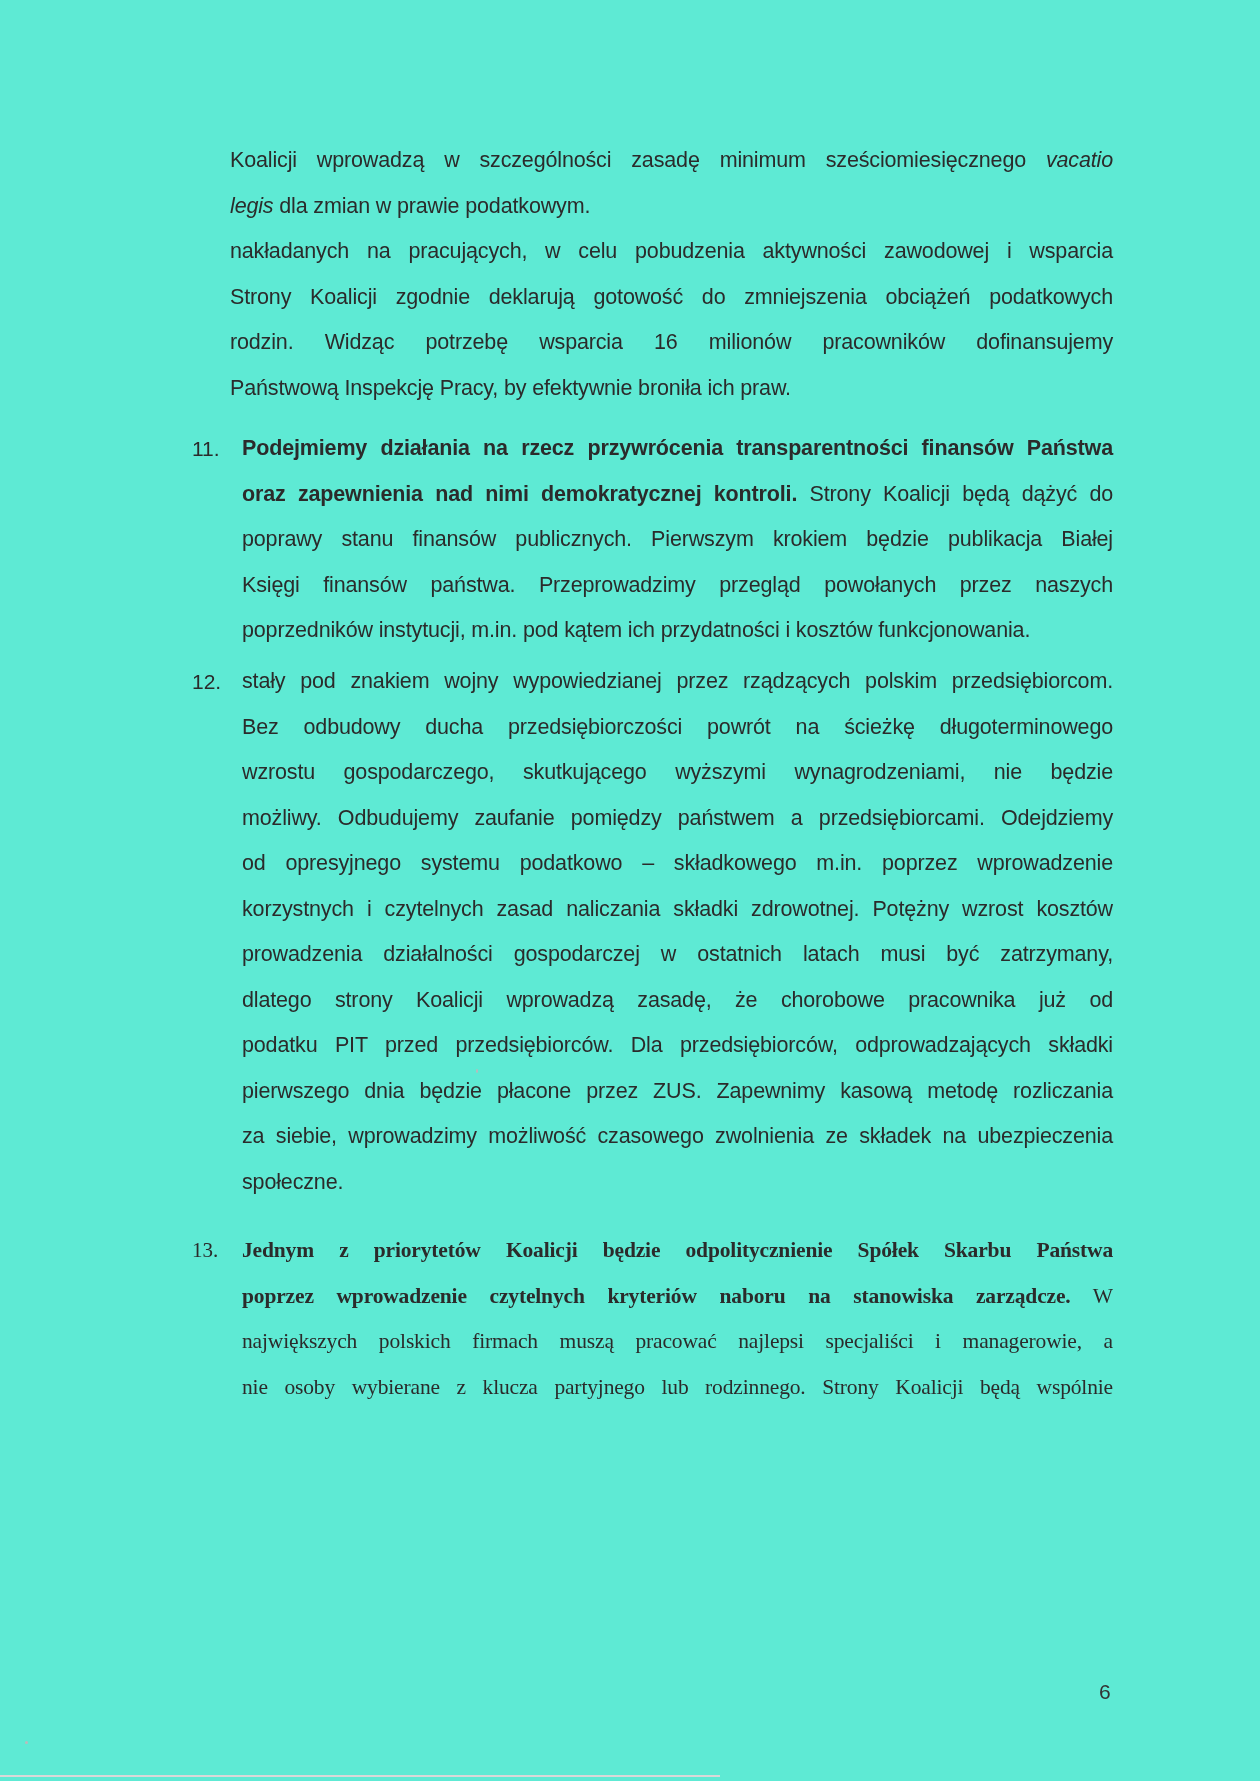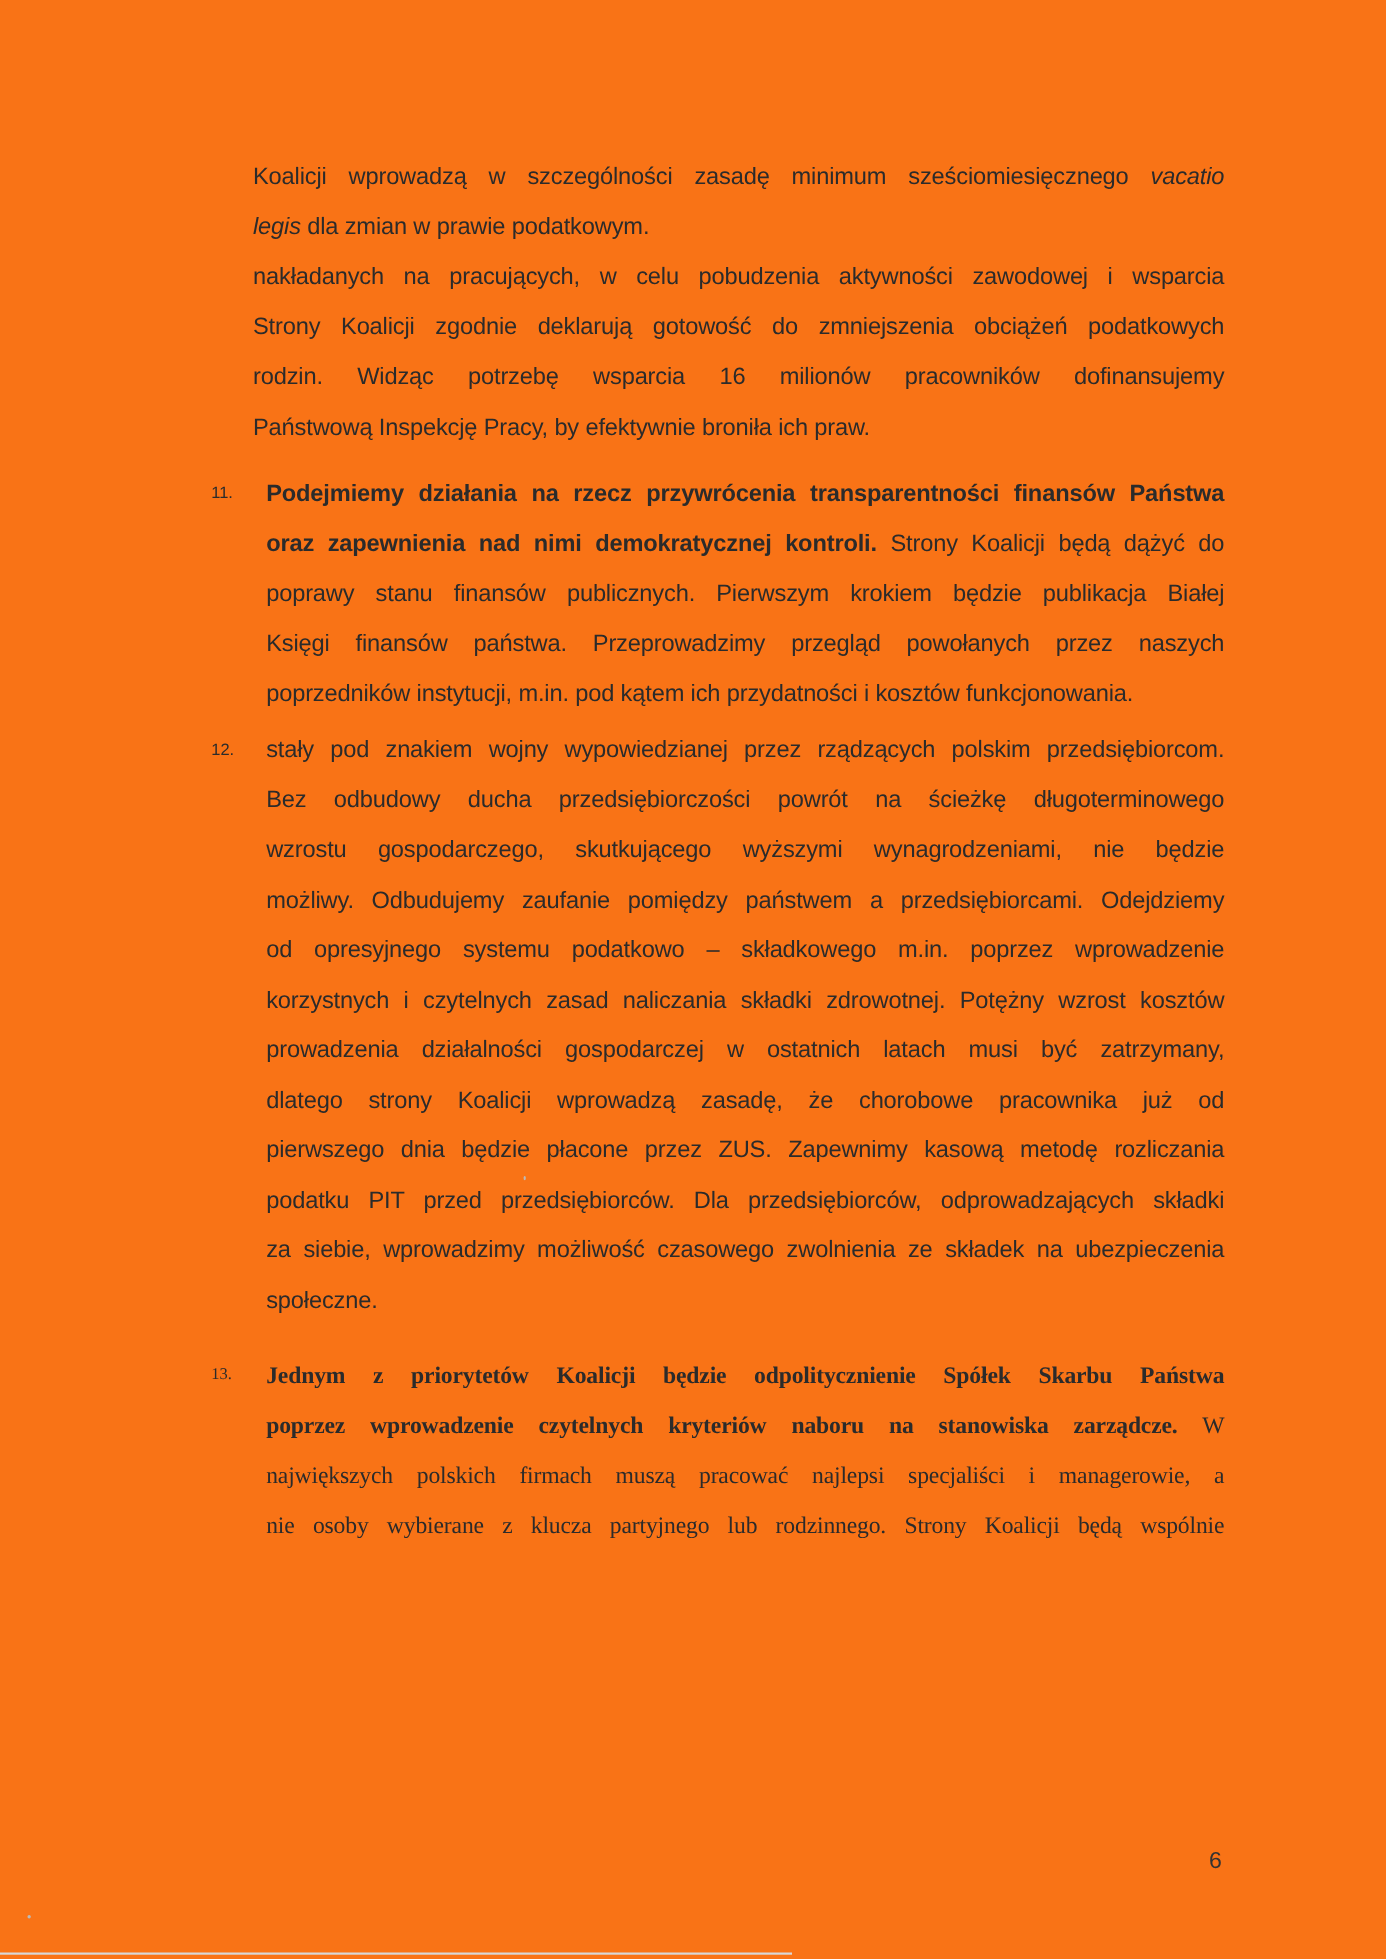--- a/index.html
+++ b/index.html
@@ -1,24 +1,24 @@
 <!DOCTYPE html>
 <html><head>
 <meta charset="utf-8">
 <style>
   html, body { margin: 0; padding: 0; background: #ffffff; }
   body { width: 1260px; height: 1781px; position: relative; overflow: hidden;
          font-family: "Liberation Sans", "DejaVu Sans", sans-serif; color: #2b2b2b; }
-  .page { position: absolute; left: 0; top: 0; width: 1260px; height: 1781px; background: #f97316; }
+  .page { position: absolute; left: 0; top: 0; width: 1260px; height: 1781px; background: #5eead4; }
   .block { position: absolute; left: 230px; width: 883px; }
   .line { height: 45.5px; line-height: 45.5px; font-size: 21.5px; white-space: nowrap;
           text-align: justify; text-align-last: justify; letter-spacing: -0.15px; }
   .line.last { text-align-last: left; }
   .item { position: absolute; left: 230px; width: 883px; }
-  .item .num { position: absolute; left: -1px; top: 0; font-size: 15px; height: 45.5px; line-height: 45.5px; }
+  .item .num { position: absolute; left: -1px; top: 0; font-size: 21px; height: 45.5px; line-height: 45.5px; }
   .item .body { margin-left: 12px; }
   .item .line:first-child { padding-left: 0; }
   .b { font-weight: bold; }
   .i { font-style: italic; }
   .pagenum { position: absolute; left: 1099px; top: 1680px; font-size: 21px; color: #333; }
   .footer-rule { position: absolute; left: 0; top: 1775px; width: 720px; height: 2px; background: #d8d8d8; }
   .speck { position: absolute; width: 3px; height: 3px; background: #bbb; border-radius: 50%; }
 </style>
 </head>
 <body>
@@ -48,22 +48,22 @@
       <span class="num" style="left: -38px;">12.</span>
       <div class="body">
         <div class="line"><span>stały pod znakiem wojny wypowiedzianej przez rządzących polskim przedsiębiorcom.</span></div>
         <div class="line"><span>Bez odbudowy ducha przedsiębiorczości powrót na ścieżkę długoterminowego</span></div>
         <div class="line"><span>wzrostu gospodarczego, skutkującego wyższymi wynagrodzeniami, nie będzie</span></div>
         <div class="line"><span>możliwy. Odbudujemy zaufanie pomiędzy państwem a przedsiębiorcami. Odejdziemy</span></div>
         <div class="line"><span>od opresyjnego systemu podatkowo – składkowego m.in. poprzez wprowadzenie</span></div>
         <div class="line"><span>korzystnych i czytelnych zasad naliczania składki zdrowotnej. Potężny wzrost kosztów</span></div>
         <div class="line"><span>prowadzenia działalności gospodarczej w ostatnich latach musi być zatrzymany,</span></div>
         <div class="line"><span>dlatego strony Koalicji wprowadzą zasadę, że chorobowe pracownika już od</span></div>
+        <div class="line"><span>podatku PIT przed przedsiębiorców. Dla przedsiębiorców, odprowadzających składki</span></div>
         <div class="line"><span>pierwszego dnia będzie płacone przez ZUS. Zapewnimy kasową metodę rozliczania</span></div>
-        <div class="line"><span>podatku PIT przed przedsiębiorców. Dla przedsiębiorców, odprowadzających składki</span></div>
         <div class="line"><span>za siebie, wprowadzimy możliwość czasowego zwolnienia ze składek na ubezpieczenia</span></div>
         <div class="line last"><span>społeczne.</span></div>
       </div>
     </div>
   <div class="item" id="item-2" style="top:1228px;font-family:Liberation Serif, serif;">
       <span class="num" style="left: -38px;">13.</span>
       <div class="body">
         <div class="line"><span class="b">Jednym z priorytetów Koalicji będzie odpolitycznienie Spółek Skarbu Państwa</span></div>
         <div class="line"><span class="b">poprzez wprowadzenie czytelnych kryteriów naboru na stanowiska zarządcze.</span><span> W</span></div>
         <div class="line"><span>największych polskich firmach muszą pracować najlepsi specjaliści i managerowie, a</span></div>

